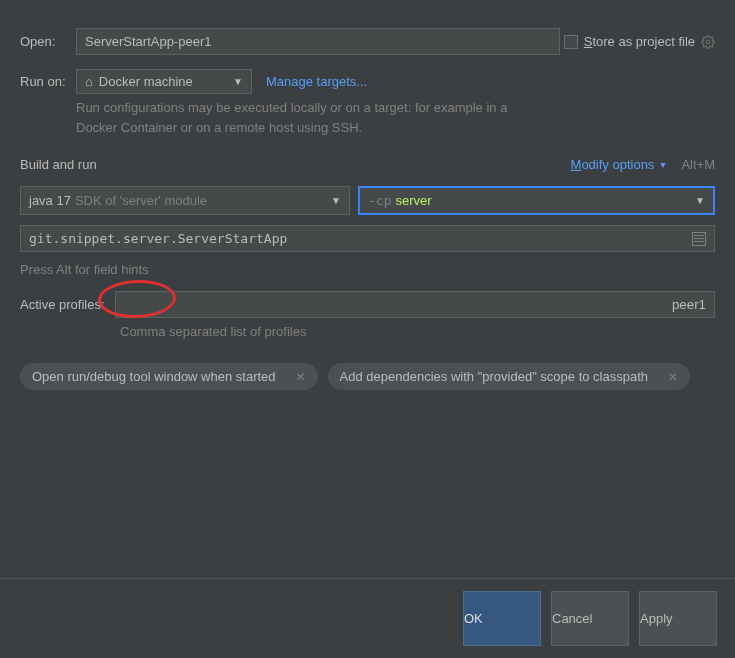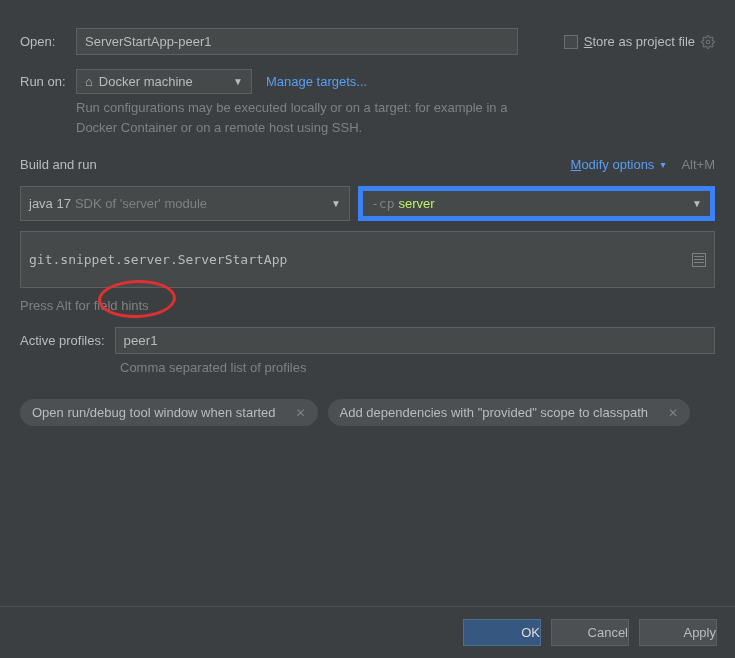--- a/index.html
+++ b/index.html
@@ -27,21 +27,21 @@
   }
   .underline-first::first-letter { text-decoration: underline; }
   input[type=text].textfield {
     background: #45494a;
     border: 1px solid #5e6060;
     color: #bbbbbb;
     padding: 5px 8px;
     font-size: 13px;
     outline: none;
   }
-  .name-input { width: 442px; }
+  .name-input { width: 484px; }
   .checkbox-wrap {
     display: flex;
     align-items: center;
     margin-left: auto;
     gap: 6px;
   }
   .checkbox {
     width: 14px; height: 14px;
     border: 1px solid #6e6e6e;
     background: #43494a;
@@ -89,31 +89,31 @@
     background: #45494a;
     border: 1px solid #5e6060;
     padding: 5px 8px;
     display: flex; align-items: center;
   }
   .jdk-main { color: #bbbbbb; }
   .jdk-sub { color: #808080; margin-left: 4px; }
   .cp-select {
     flex: 1;
     background: #45494a;
-    border: 5px solid #3b82f6;
+    border: 2px solid #3b82f6;
     padding: 5px 8px;
     display: flex; align-items: center;
   }
   .cp-prefix { color: #808080; font-family: Consolas, monospace; }
   .cp-main { color: #bef264; margin-left: 4px; }
   .caret-right { margin-left: auto; font-size: 10px; color: #bbbbbb; }
   .mainclass {
     background: #45494a;
     border: 1px solid #5e6060;
-    padding: 20px 8px;
+    padding: 5px 8px;
     display: flex; align-items: center;
     margin-bottom: 10px;
     font-family: Consolas, monospace;
   }
   .list-icon {
     margin-left: auto;
     width: 14px; height: 14px;
     border: 1px solid #808080;
     display: flex; flex-direction: column; justify-content: space-evenly;
     padding: 1px;
@@ -122,20 +122,21 @@
   .fieldhints { color: #808080; margin-bottom: 14px; }
   .profiles-row { display: flex; align-items: center; margin-bottom: 6px; position: relative; }
   .profiles-label { color: #bbbbbb; margin-right: 10px; }
   .profiles-input {
     flex: 1;
     background: #45494a;
     border: 1px solid #5e6060;
     color: #bbbbbb;
     padding: 5px 8px;
     outline: none;
+    text-align: right;
   }
   .profiles-hint { color: #808080; margin-left: 100px; margin-bottom: 24px; }
   .chips { display: flex; gap: 10px; }
   .chip {
     background: #4c5052;
     border-radius: 16px;
     padding: 6px 12px;
     color: #bbbbbb;
     display: flex; align-items: center; gap: 20px;
   }
@@ -143,22 +144,22 @@
   .footer {
     position: absolute;
     bottom: 0; left: 0; right: 0;
     border-top: 1px solid #515151;
     padding: 12px 18px;
     display: flex; justify-content: flex-end; gap: 10px;
     background: #3c3f41;
   }
   .btn {
     min-width: 78px;
-    padding: 5px 0;
-    text-align: right;
+    padding: 19px 0;
+    text-align: left;
     border: 1px solid #5e6060;
     background: #4c5052;
     color: #bbbbbb;
     font-size: 13px;
     cursor: pointer;
   }
   .btn-primary {
     background: #365880;
     border-color: #4c708c;
     color: #dddddd;

